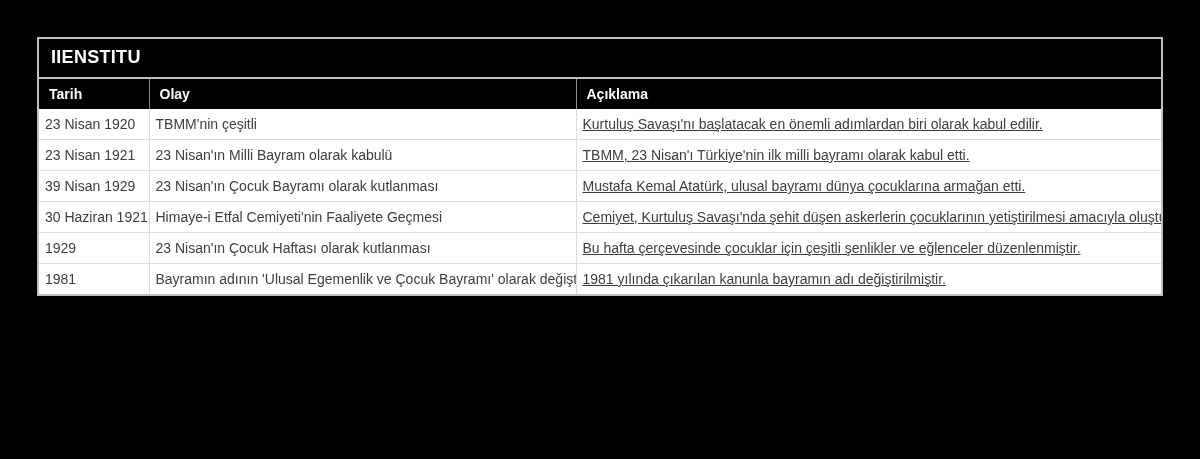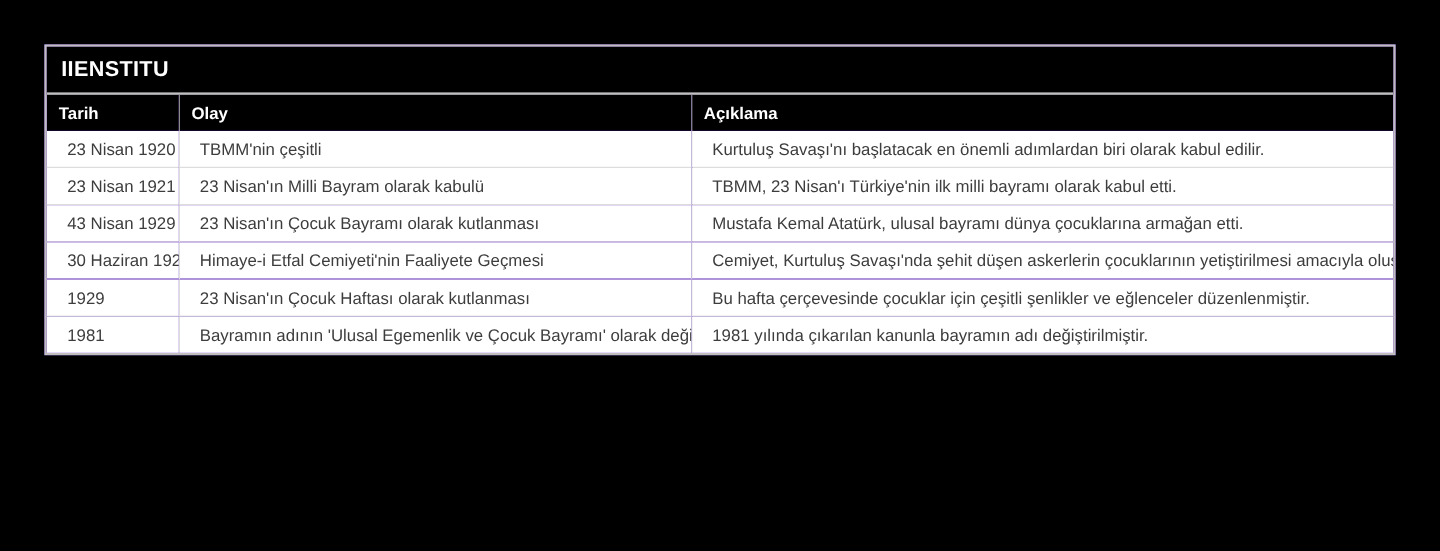--- a/index.html
+++ b/index.html
@@ -6,21 +6,21 @@
   html, body {
     width: 1200px; height: 459px;
     background: #000000;
     font-family: "Liberation Sans", "DejaVu Sans", sans-serif;
     overflow: hidden;
   }
   .table-container {
     position: absolute;
     left: 37px; top: 37px;
     width: 1126px;
-    background: #6d28d9;
+    background: #7dd3fc;
     border: 2px solid #bfbfbf;
   }
   .title-bar {
     background: #000000;
     color: #ffffff;
     font-size: 18px;
     font-weight: bold;
     letter-spacing: 0.3px;
     padding: 8px 12px 9px 12px;
     border-bottom: 2px solid #bfbfbf;
@@ -40,27 +40,27 @@
     text-align: left;
     padding: 7px 10px;
     border-right: 1px solid #8a8a8a;
     white-space: nowrap;
     overflow: hidden;
   }
   thead th:last-child { border-right: none; }
   tbody td {
     color: #3d3d3d;
     background: #ffffff;
-    padding: 7px 17px;
+    padding: 7px 6px;
     border-top: 1px solid #dddddd;
     border-right: 1px solid #dddddd;
     white-space: nowrap;
     overflow: hidden;
   }
-  tbody td:last-child { border-right: none; }
+  tbody td:last-child { border-right: none; text-decoration: underline; }
   tbody tr:first-child td { border-top: none; }
 </style>
 </head>
 <body>
 
 <div class="table-container">
   <div class="title-bar">IIENSTITU</div>
   <table>
     <colgroup>
       <col class="c-tarih">
@@ -79,21 +79,21 @@
           <td>23 Nisan 1920</td>
           <td>TBMM'nin çeşitli</td>
           <td>Kurtuluş Savaşı'nı başlatacak en önemli adımlardan biri olarak kabul edilir.</td>
         </tr>
         <tr>
           <td>23 Nisan 1921</td>
           <td>23 Nisan'ın Milli Bayram olarak kabulü</td>
           <td>TBMM, 23 Nisan'ı Türkiye'nin ilk milli bayramı olarak kabul etti.</td>
         </tr>
         <tr>
-          <td>43 Nisan 1929</td>
+          <td>39 Nisan 1929</td>
           <td>23 Nisan'ın Çocuk Bayramı olarak kutlanması</td>
           <td>Mustafa Kemal Atatürk, ulusal bayramı dünya çocuklarına armağan etti.</td>
         </tr>
         <tr>
           <td>30 Haziran 1921</td>
           <td>Himaye-i Etfal Cemiyeti'nin Faaliyete Geçmesi</td>
           <td>Cemiyet, Kurtuluş Savaşı'nda şehit düşen askerlerin çocuklarının yetiştirilmesi amacıyla oluşturulmuştur.</td>
         </tr>
         <tr>
           <td>1929</td>

